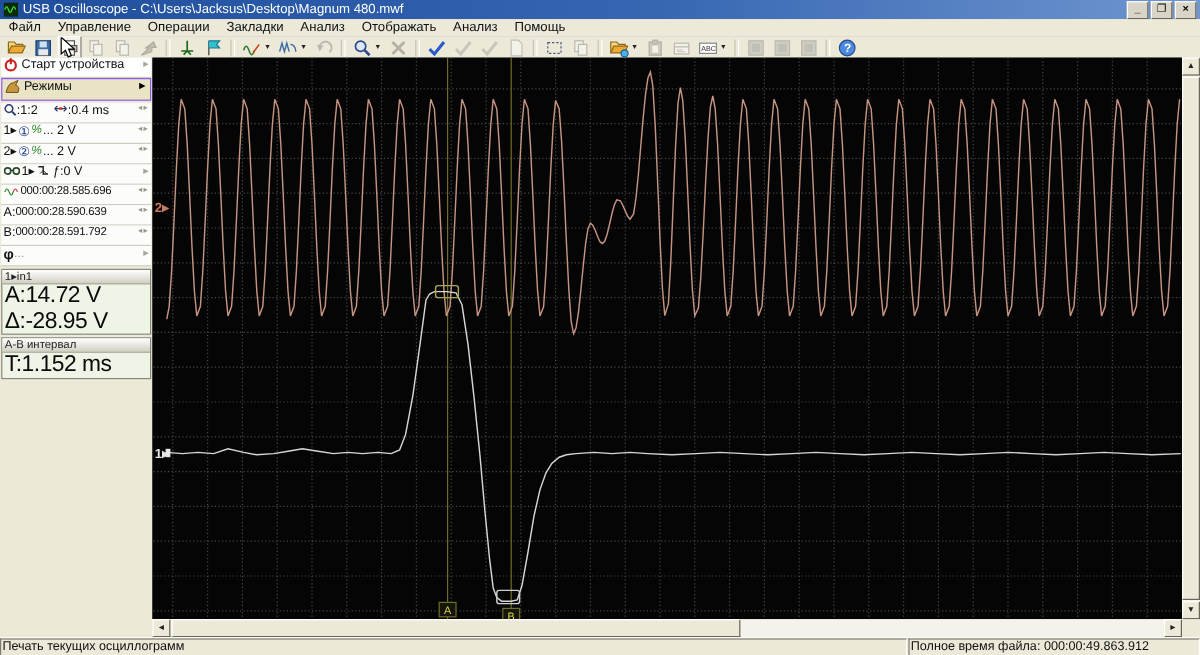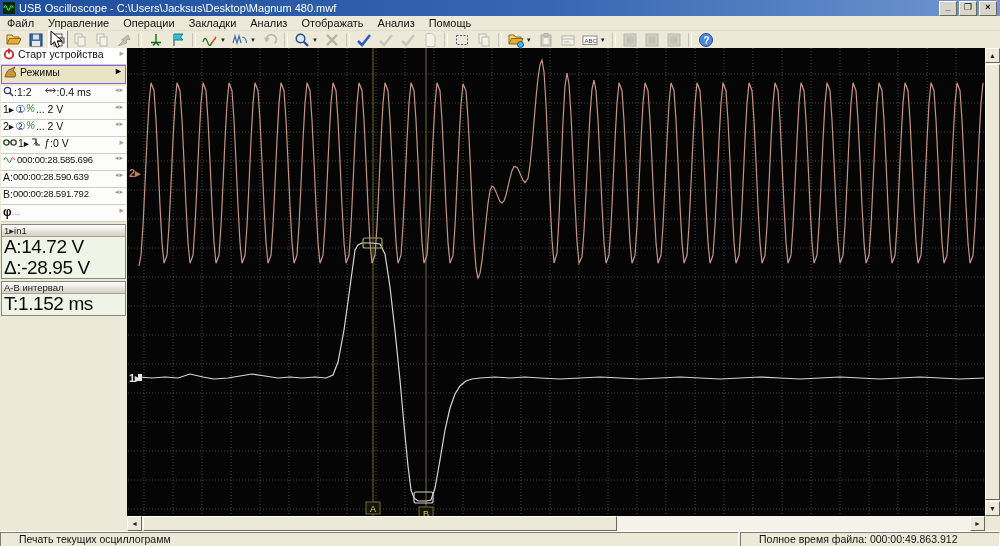--- a/index.html
+++ b/index.html
@@ -58,21 +58,21 @@
   .sb-thumb{position:absolute;background:#ece9d8;border:1px solid;
     border-color:#fff #6a675a #6a675a #fff;}
   #hscroll{position:absolute;left:127px;top:516px;width:858px;height:15px;background:#f4f2ea;}
   #vscroll{position:absolute;left:985px;top:48px;width:15px;height:468px;background:#f4f2ea;}
   #sb-corner{position:absolute;left:985px;top:516px;width:15px;height:15px;background:#ece9d8;}
   .sb-glyph{font-size:7px;line-height:13px;}
   
   #statusbar{position:absolute;left:0;top:531px;width:1000px;height:15px;background:#ece9d8;
     display:flex;align-items:stretch;border-top:1px solid #fff;}
   .status-panel{border:1px solid;border-color:#807d70 #fff #fff #807d70;
-    font-size:10.5px;color:#111;line-height:13px;padding-left:18px;white-space:nowrap;overflow:hidden;}
+    font-size:10.5px;color:#111;line-height:13px;padding-left:1px;white-space:nowrap;overflow:hidden;}
   #status-left{flex:1;margin-right:1px;}
   #status-right{width:240px;}
   
   #cursor{position:absolute;left:50px;top:31px;z-index:99;pointer-events:none;}
 </style>
 </head>
 <body>
 
 <div id="app">
 

